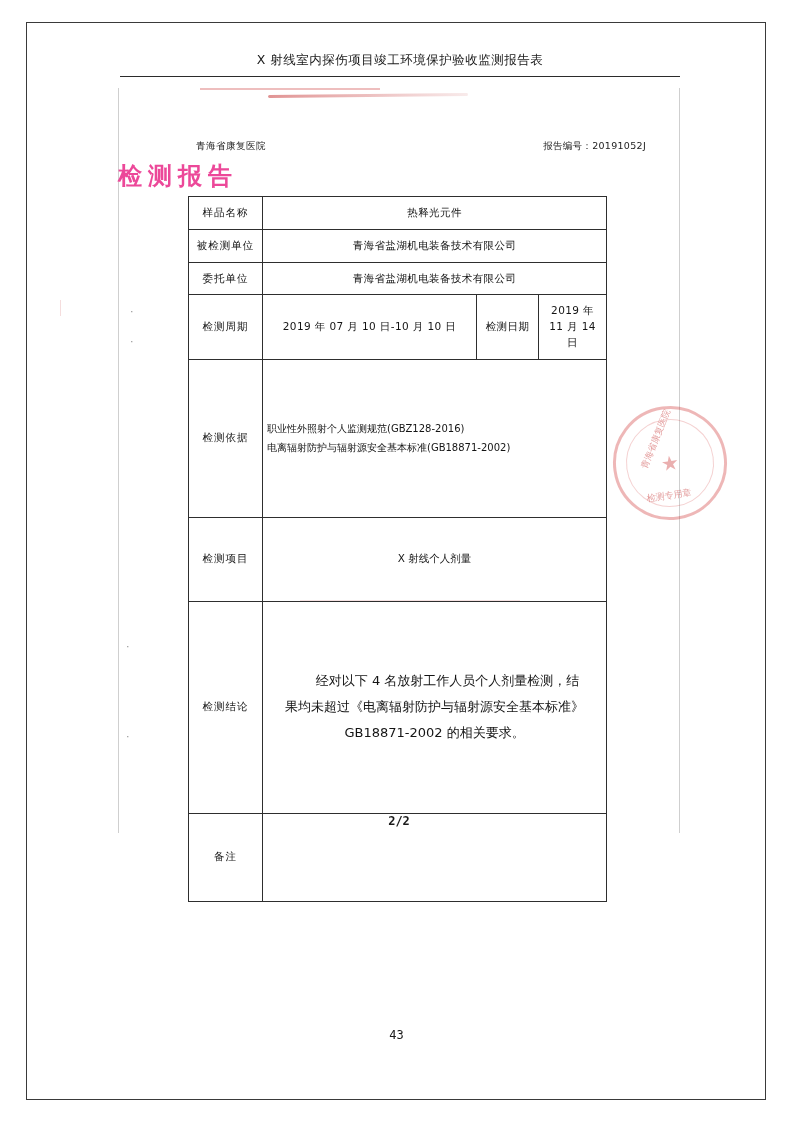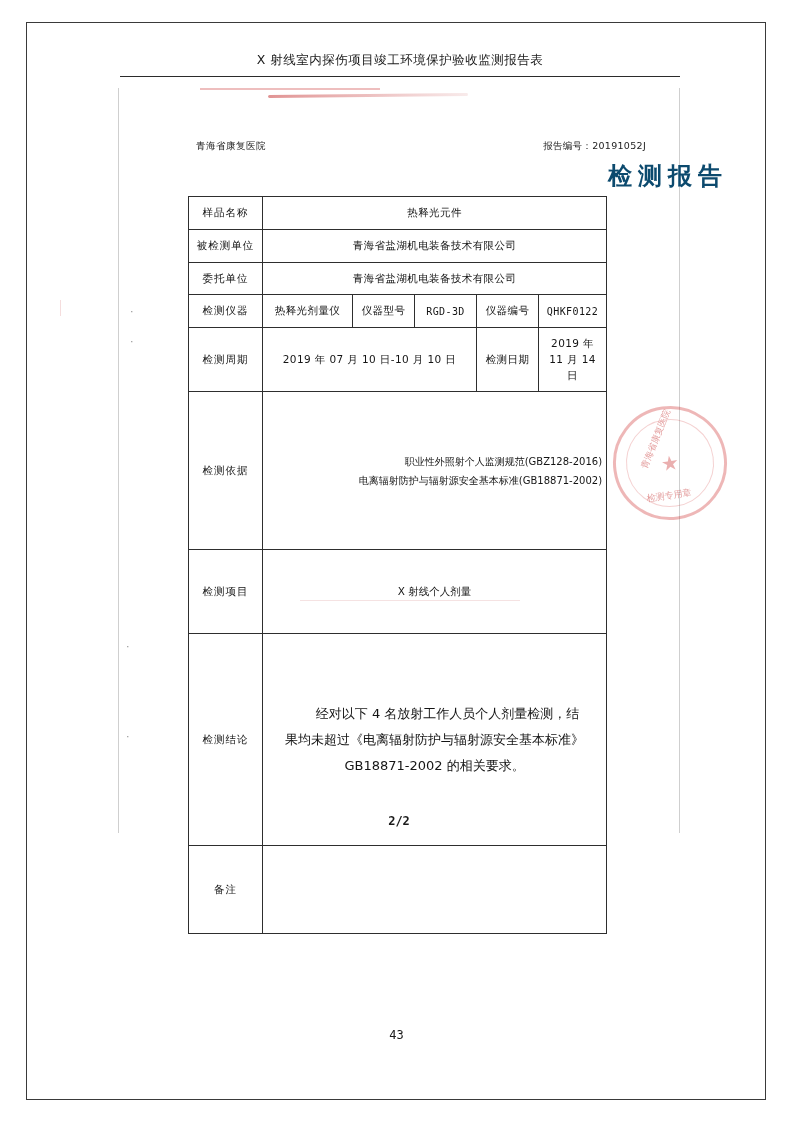--- a/index.html
+++ b/index.html
@@ -104,25 +104,25 @@
     color: #222;
   }
   .scan-meta .left { letter-spacing: .5px; }
   .scan-meta .right { letter-spacing: .3px; }
 
   .report-title {
     position: absolute;
     left: 0;
     top: 72px;
     width: 610px;
-    text-align: right;
+    text-align: left;
     font-size: 24px;
     font-weight: bold;
     letter-spacing: 6px;
-    color: #0c4a6e;
+    color: #ec4899;
   }
 
   
   table.report {
     position: absolute;
     left: 70px;
     top: 108px;
     width: 418px;
     border-collapse: collapse;
     table-layout: fixed;
@@ -149,21 +149,21 @@
     vertical-align: middle;
   }
   .row-h-1 { height: 25px; }
   .row-h-2 { height: 26px; }
   .row-h-basis { height: 158px; }
   .row-h-item { height: 84px; }
   .row-h-concl { height: 212px; }
   .row-h-note { height: 88px; }
 
   .basis-body {
-    text-align: right;
+    text-align: left;
     line-height: 1.9;
     font-size: 10px;
   }
   .concl-body {
     text-align: center;
     line-height: 2.0;
     font-size: 13px;
     padding: 0 18px;
     text-indent: 2em;
   }
@@ -291,28 +291,20 @@
       </tr>
       <tr class="row-h-2">
         <td class="label">被检测单位</td>
         <td class="value" colspan="5">青海省盐湖机电装备技术有限公司</td>
       </tr>
       <tr class="row-h-2">
         <td class="label">委托单位</td>
         <td class="value" colspan="5">青海省盐湖机电装备技术有限公司</td>
       </tr>
       <tr class="row-h-2">
-        <td class="label">检测仪器</td>
-        <td class="value">热释光剂量仪</td>
-        <td class="value">仪器型号</td>
-        <td class="value mono-ish">RGD-3D</td>
-        <td class="value">仪器编号</td>
-        <td class="value mono-ish">QHKF0122</td>
-      </tr>
-      <tr class="row-h-2">
         <td class="label">检测周期</td>
         <td class="value" colspan="3">2019 年 07 月 10 日-10 月 10 日</td>
         <td class="value">检测日期</td>
         <td class="value">2019 年 11 月 14 日</td>
       </tr>
       <tr class="row-h-basis">
         <td class="label tall-label">检测依据</td>
         <td colspan="5">
           <div class="basis-body">
             <div>职业性外照射个人监测规范(GBZ128-2016)</div>

